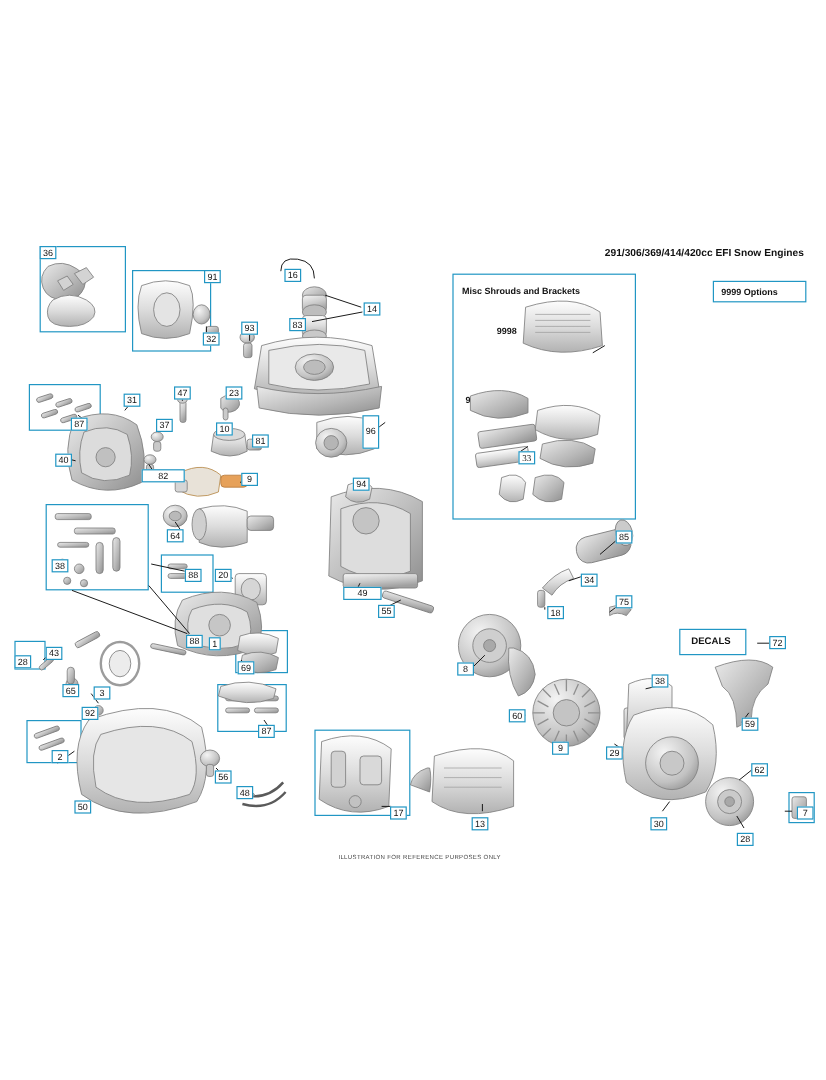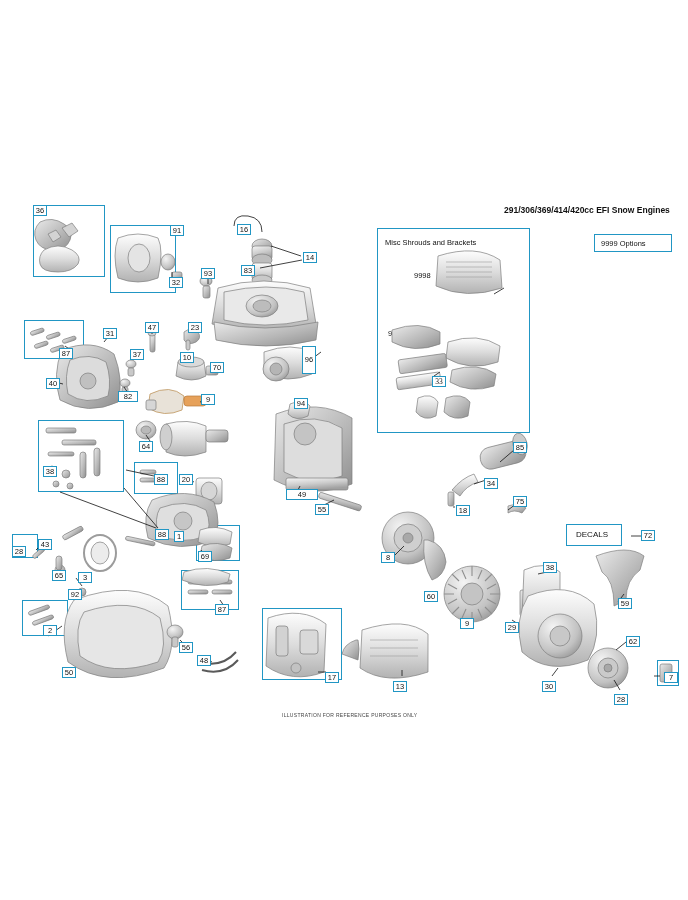--- a/index.html
+++ b/index.html
@@ -46,20 +46,21 @@
     position: absolute;
     border: 1px solid #2196c4;
     box-sizing: border-box;
     background: transparent;
   }
   .panel-label {
     position: absolute;
     font-size: 7.5px;
     color: #111;
     white-space: nowrap;
+    font-weight: bold;
   }
   .footnote {
     position: absolute;
     font-size: 5px;
     color: #444;
     letter-spacing: 0.3px;
     white-space: nowrap;
   }
   svg.parts {
     position: absolute;
@@ -382,24 +383,24 @@
   <div class="callout" style="left:303px; top:252px; width:14px; height:11px;">14</div>
   <div class="callout" style="left:241px; top:265px; width:14px; height:11px;">83</div>
   <div class="callout" style="left:169px; top:277px; width:14px; height:11px;">32</div>
   <div class="callout" style="left:201px; top:268px; width:14px; height:11px;">93</div>
   <div class="callout" style="left:103px; top:328px; width:14px; height:11px;">31</div>
   <div class="callout" style="left:59px; top:348px; width:14px; height:11px;">87</div>
   <div class="callout" style="left:145px; top:322px; width:14px; height:11px;">47</div>
   <div class="callout" style="left:188px; top:322px; width:14px; height:11px;">23</div>
   <div class="callout" style="left:130px; top:349px; width:14px; height:11px;">37</div>
   <div class="callout" style="left:180px; top:352px; width:14px; height:11px;">10</div>
-  <div class="callout" style="left:210px; top:362px; width:14px; height:11px;">70</div>
+  <div class="callout" style="left:210px; top:362px; width:14px; height:11px;">81</div>
   <div class="callout" style="left:302px; top:346px; width:14px; height:28px;">96</div>
   <div class="callout" style="left:46px; top:378px; width:14px; height:11px;">40</div>
-  <div class="callout" style="left:118px; top:391px; width:20px; height:11px;">82</div>
+  <div class="callout" style="left:118px; top:391px; width:36px; height:11px;">82</div>
   <div class="callout" style="left:201px; top:394px; width:14px; height:11px;">9</div>
   <div class="callout" style="left:294px; top:398px; width:14px; height:11px;">94</div>
   <div class="callout" style="left:432px; top:376px; width:14px; height:11px;font-family:Liberation Serif, serif;">33</div>
   <div class="callout" style="left:139px; top:441px; width:14px; height:11px;">64</div>
   <div class="callout" style="left:43px; top:466px; width:14px; height:11px;">38</div>
   <div class="callout" style="left:154px; top:474px; width:14px; height:11px;">88</div>
   <div class="callout" style="left:179px; top:474px; width:14px; height:11px;">20</div>
   <div class="callout" style="left:286px; top:489px; width:32px; height:11px;">49</div>
   <div class="callout" style="left:315px; top:504px; width:14px; height:11px;">55</div>
   <div class="callout" style="left:484px; top:478px; width:14px; height:11px;">34</div>

